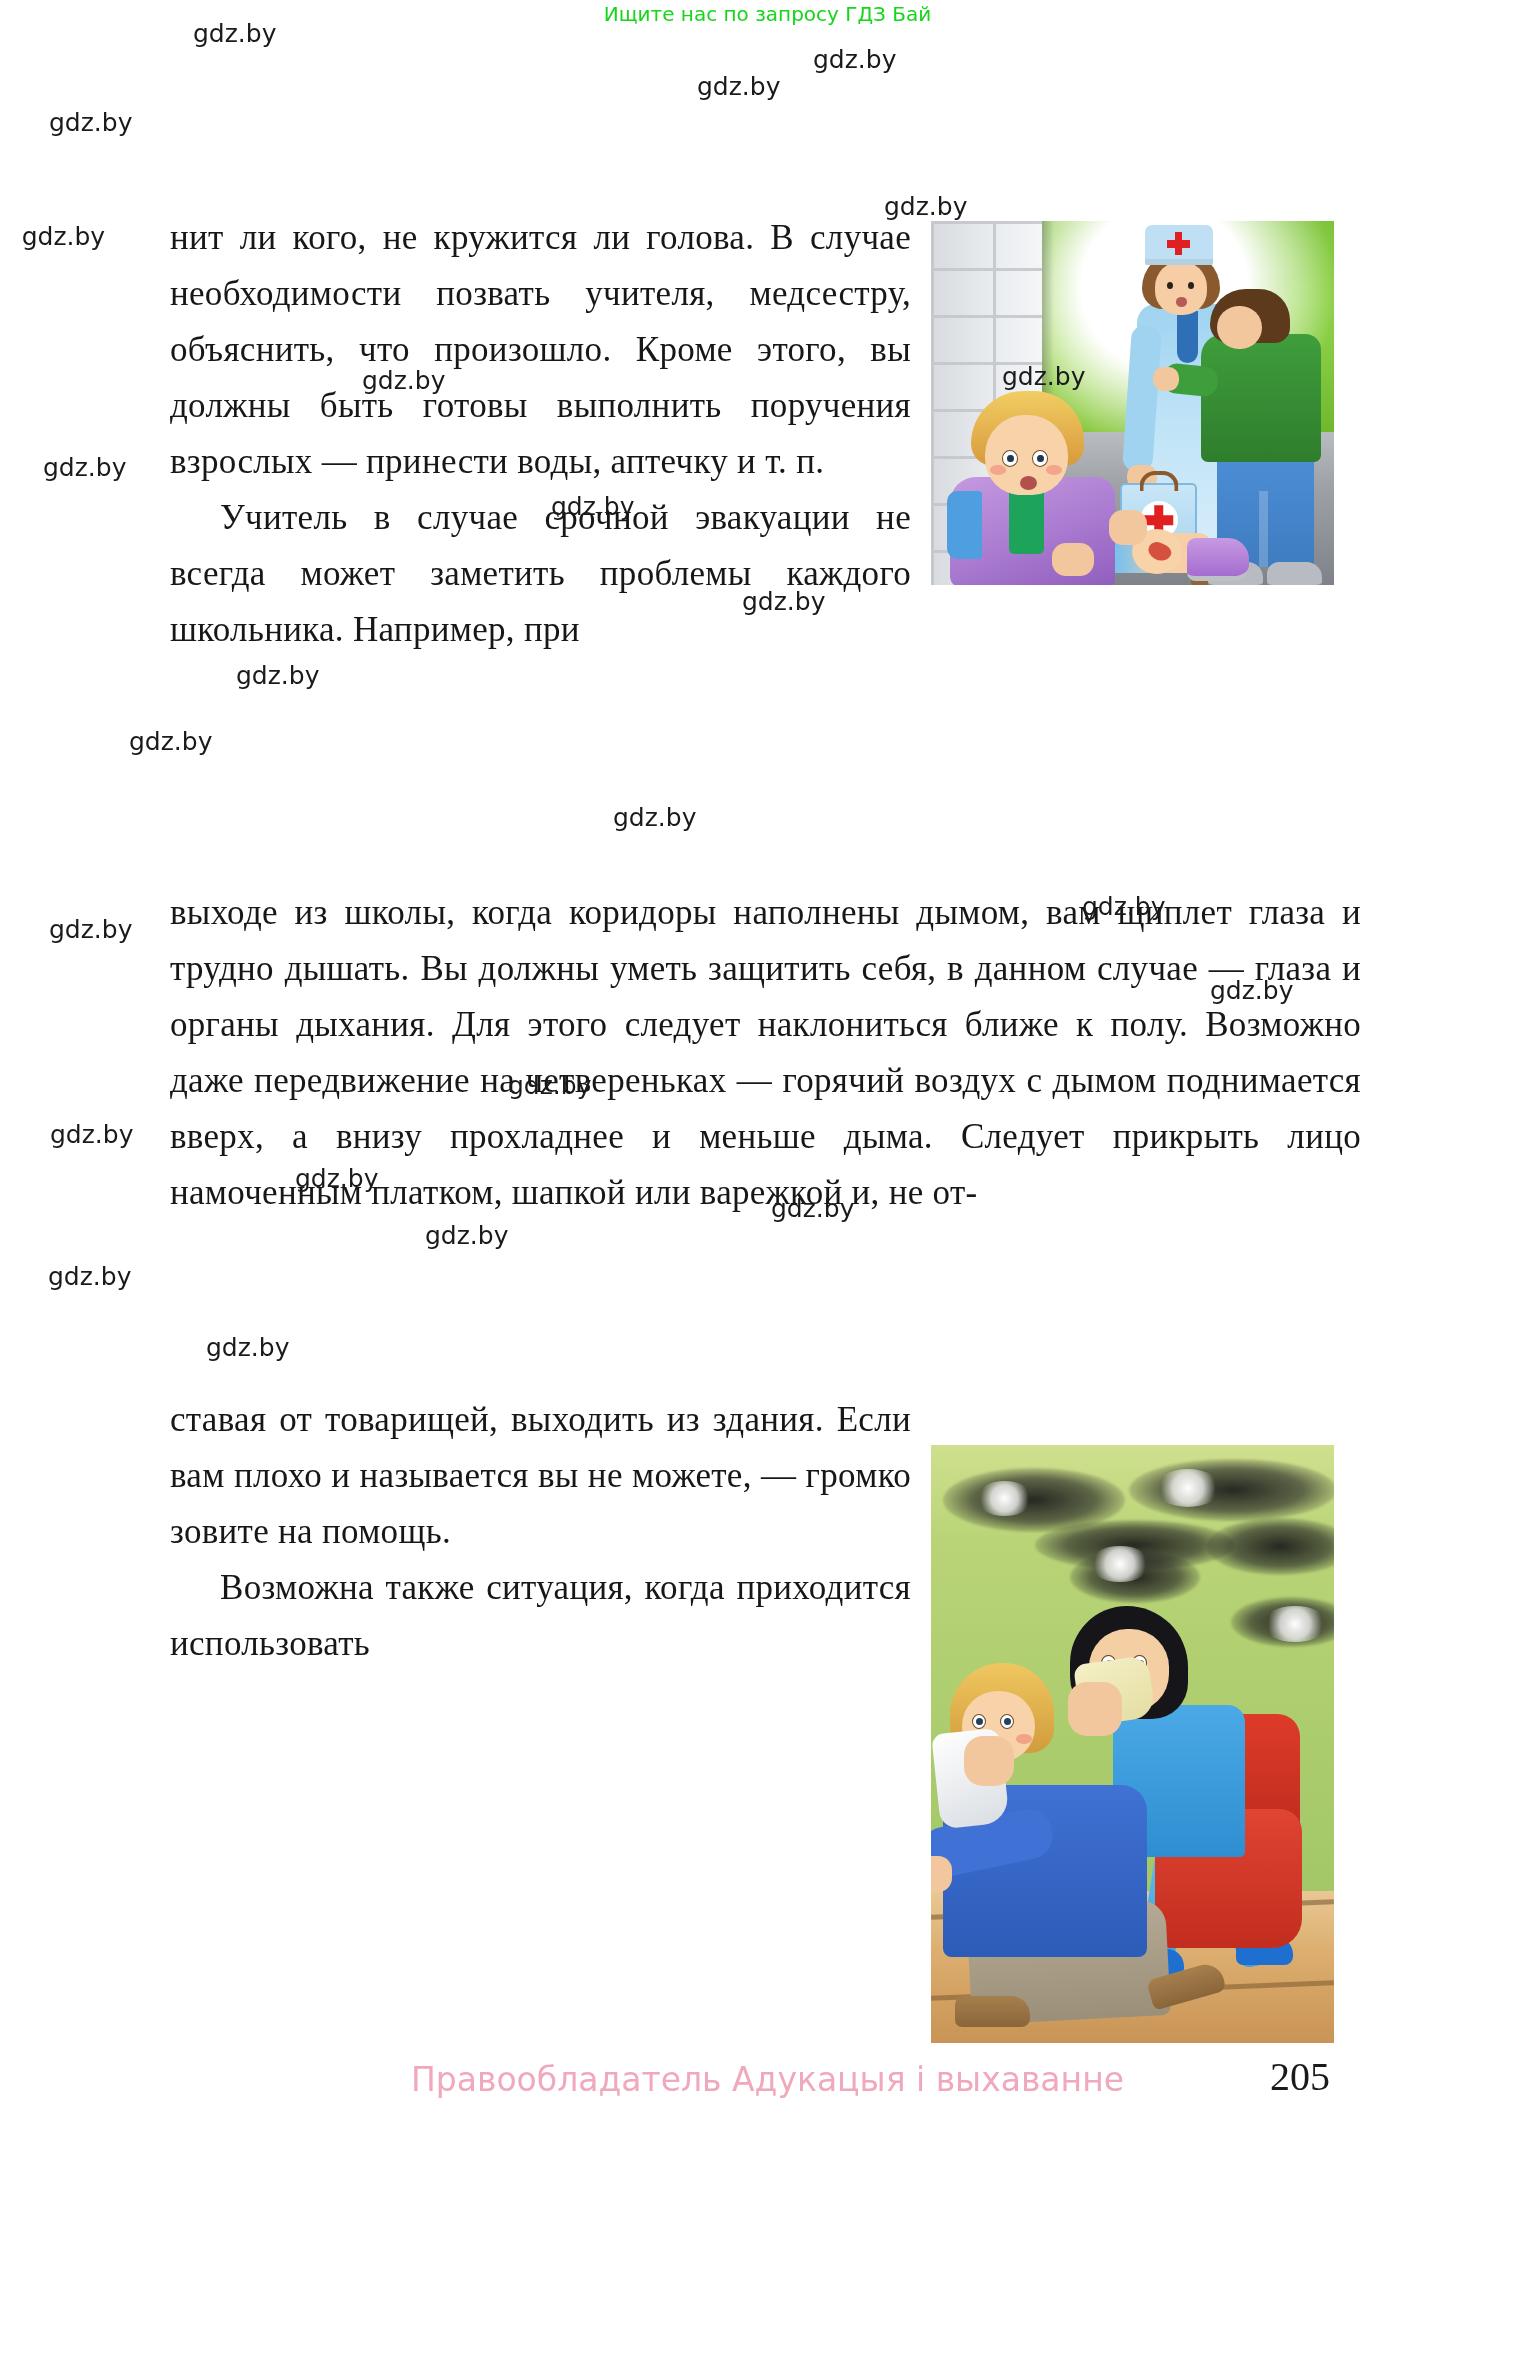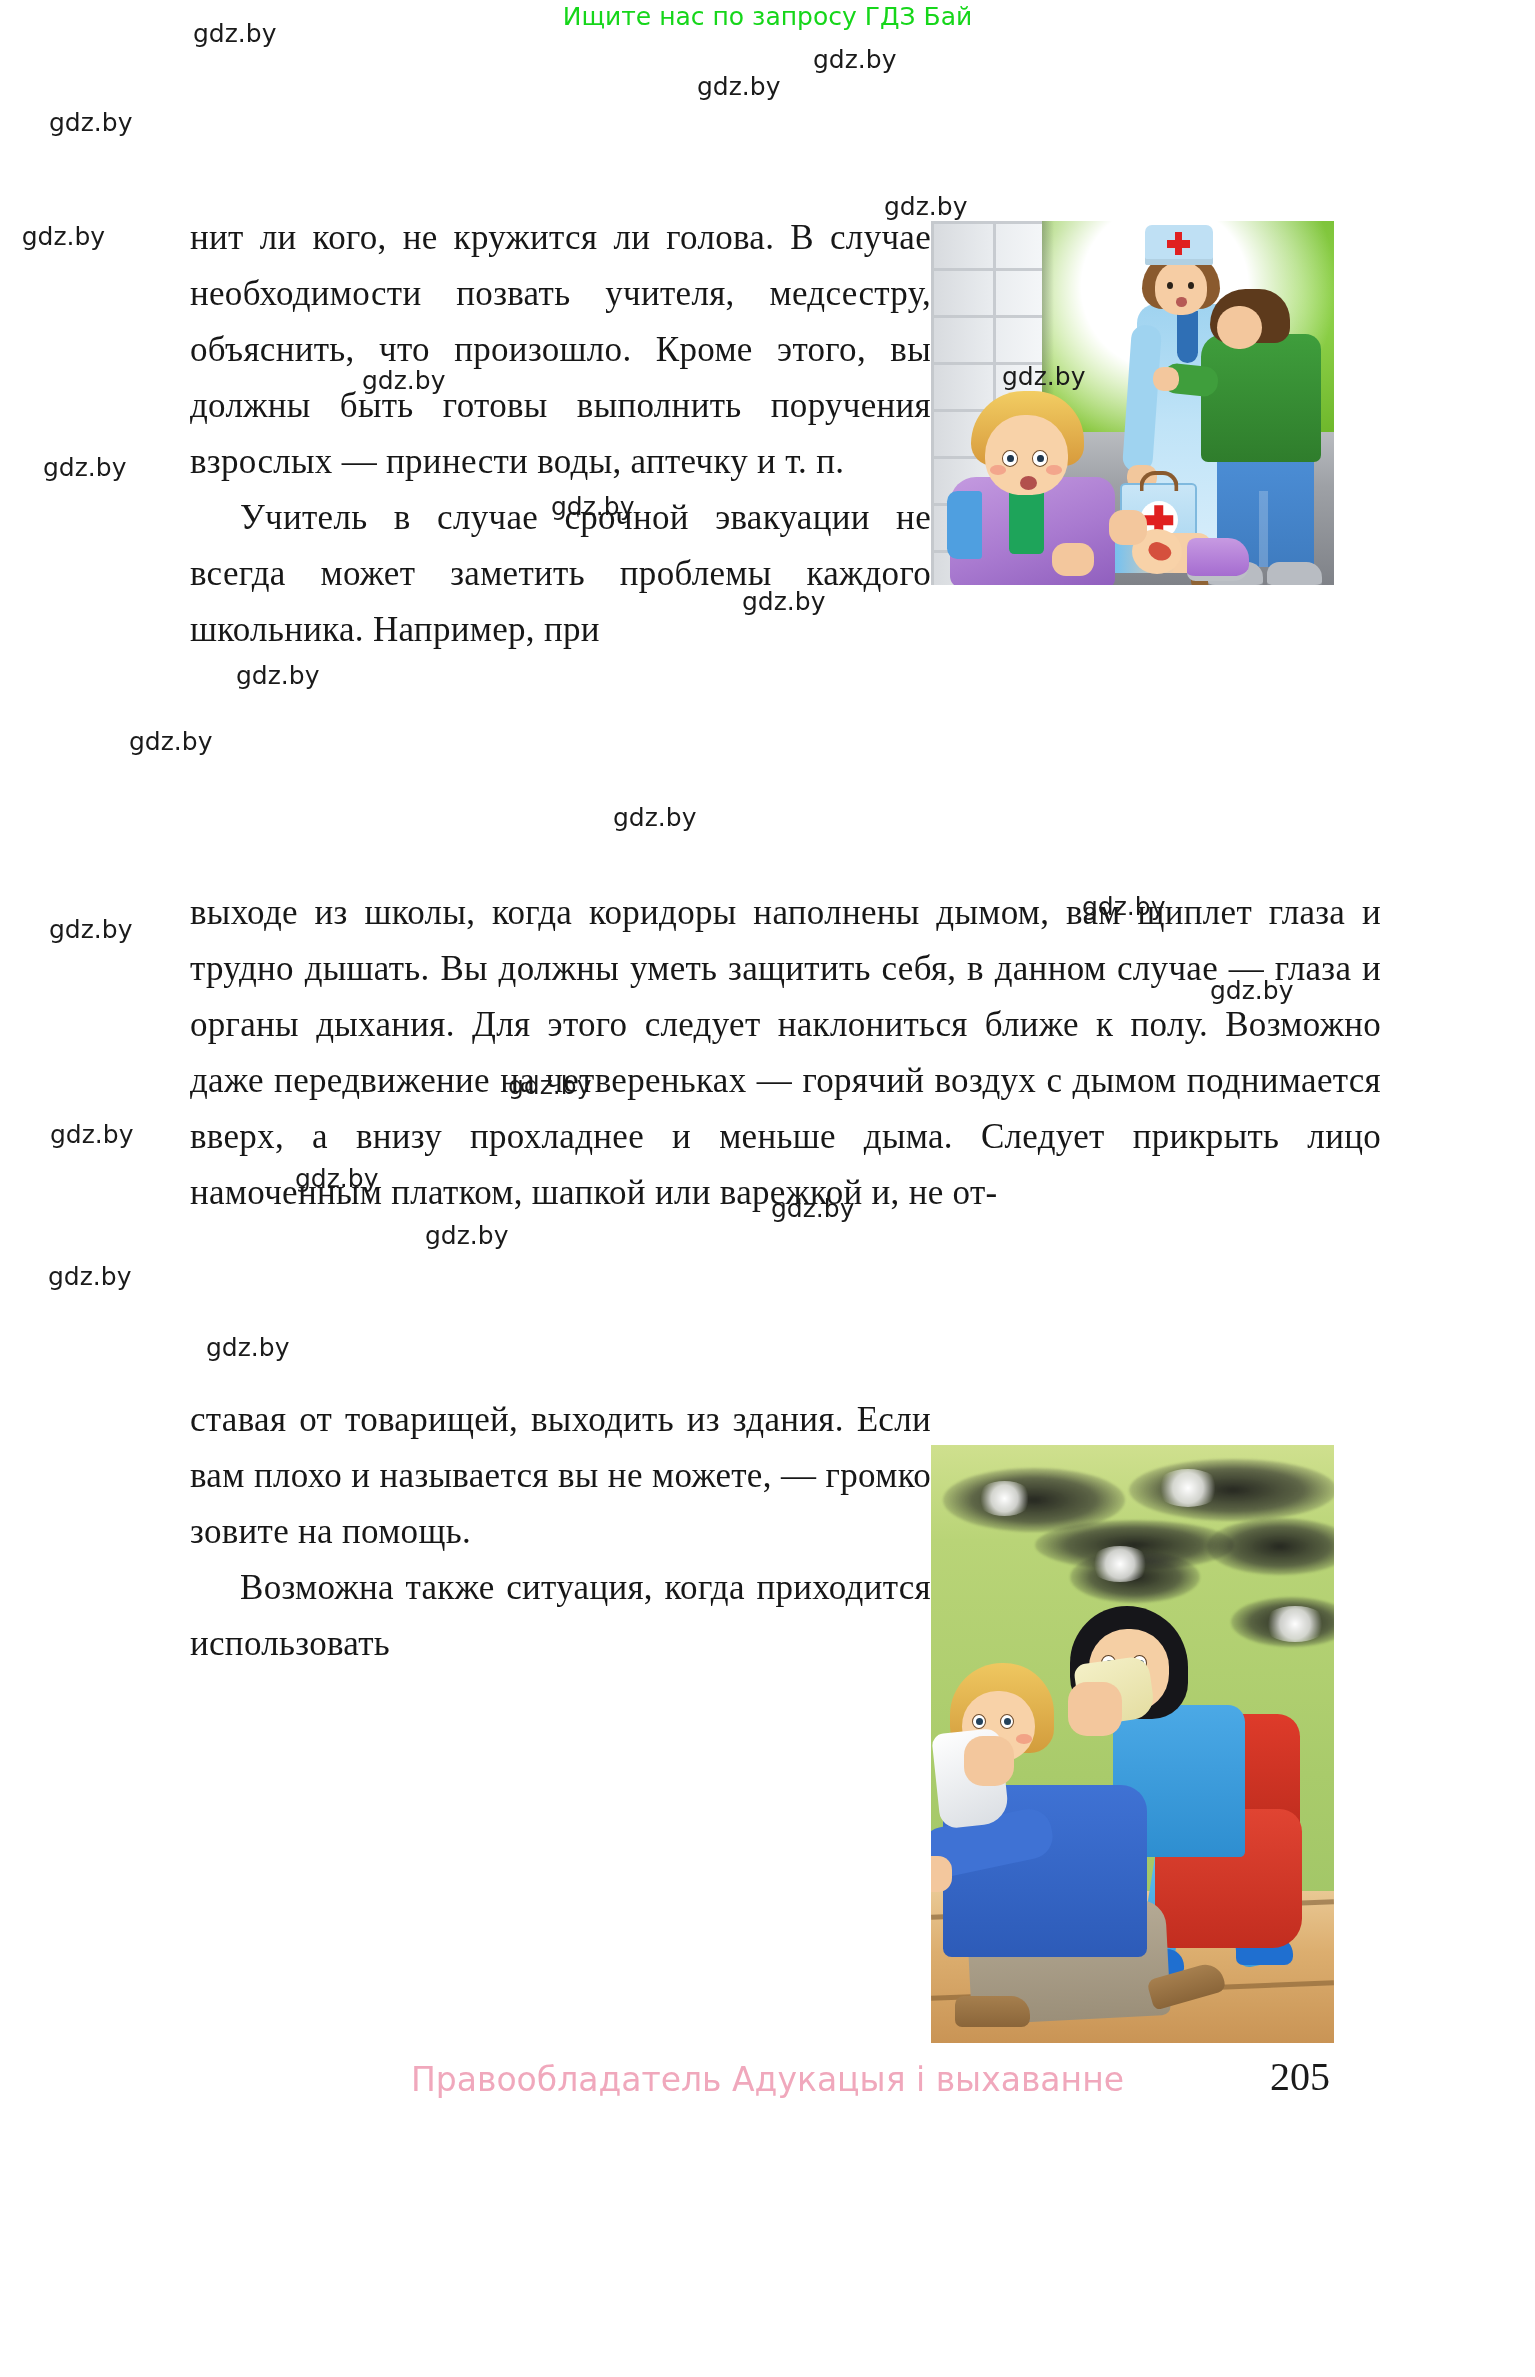--- a/index.html
+++ b/index.html
@@ -29,21 +29,21 @@
   }
   .wm-md { font-size: 25px; }
 
   .banner-top {
     position: absolute;
     top: 1.7px;
     left: 0;
     width: 1535px;
     text-align: center;
     font-family: "DejaVu Sans", "Liberation Sans", sans-serif;
-    font-size: 25px;
+    font-size: 20px;
     color: #16d61a;
     z-index: 50;
     white-space: nowrap;
   }
   .banner-bottom {
     position: absolute;
     top: 2331px;
     left: 0;
     width: 1535px;
     text-align: center;
@@ -59,21 +59,20 @@
   .text-block {
     position: absolute;
     color: #171717;
     font-size: 35px;
     line-height: 56px;
     text-align: justify;
     text-justify: inter-word;
     z-index: 10;
     font-family: "Liberation Serif", "DejaVu Serif", serif;
     letter-spacing: 0.3px;
-    margin-left: 20px;
   }
   .text-block p { margin: 0; }
   .text-block p.indent { text-indent: 50px; }
   .narrow { left: 170px; width: 741px; }
   .wide   { left: 170px; width: 1191px; }
 
   
   .illus {
     position: absolute;
     z-index: 20;

